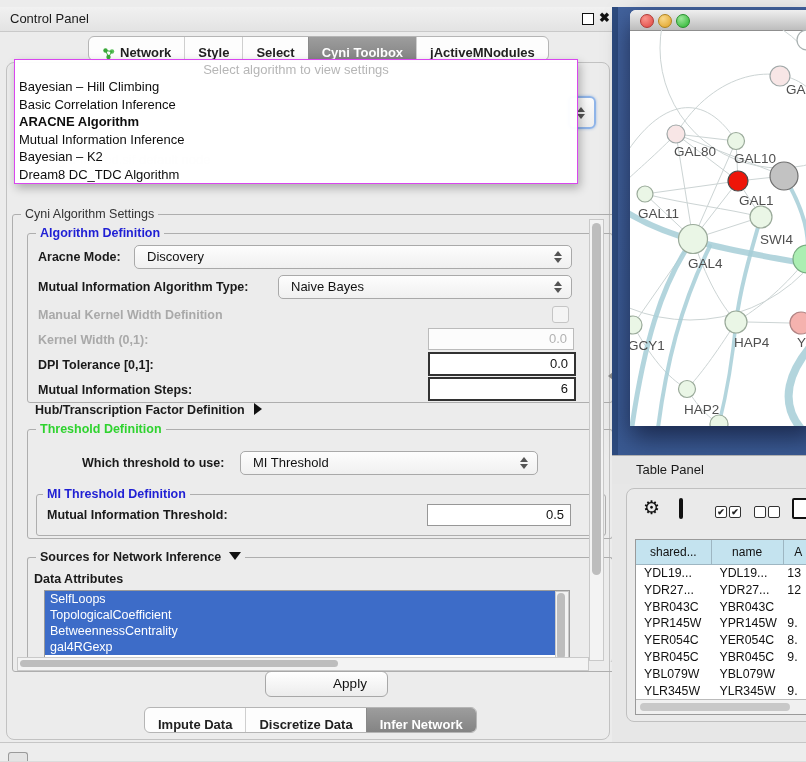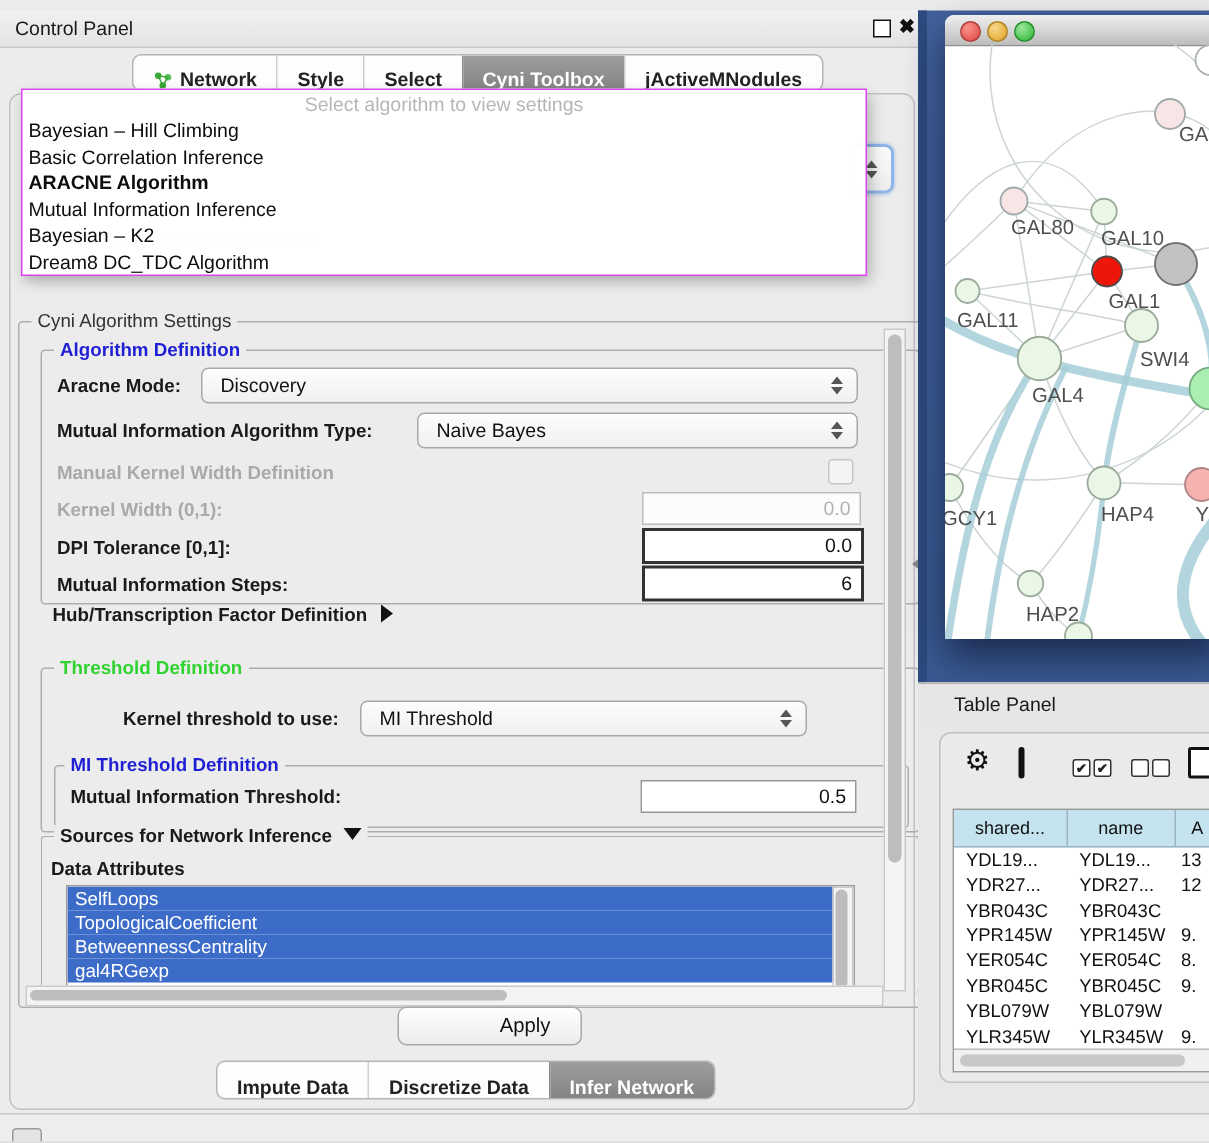--- a/index.html
+++ b/index.html
@@ -179,23 +179,23 @@
       <span class="lbl" style="left:10px;top:124px;">DPI Tolerance [0,1]:</span>
       <div class="field dark" style="left:400px;top:118px;width:138px;height:20px;">0.0</div>
       <span class="lbl" style="left:10px;top:149px;">Mutual Information Steps:</span>
       <div class="field dark" style="left:400px;top:143px;width:138px;height:20px;">6</div>
     </div>
 
     <div class="abs" style="left:22px;top:188px;font-size:12.5px;font-weight:bold;color:#1a1a1a;">
       <span>Hub/Transcription Factor Definition</span><span class="tri-right"></span>
     </div>
 
-    <div class="group" style="left:14px;top:230px;width:552px;height:108px;">
+    <div class="group" style="left:14px;top:214px;width:552px;height:108px;">
       <span class="gtitle t-green">Threshold Definition</span>
-      <span class="lbl" style="left:54px;top:26px;">Kernel threshold to use:</span>
+      <span class="lbl" style="left:54px;top:26px;">Which threshold to use:</span>
       <div class="combo" style="left:212px;top:21px;width:284px;height:22px;">
         <span>MI Threshold</span>
         <span class="spin"></span>
       </div>
       <div class="group" style="left:8px;top:64px;width:536px;height:40px;">
         <span class="gtitle t-blue" style="left:6px;">MI Threshold Definition</span>
         <span class="lbl" style="left:10px;top:13px;">Mutual Information Threshold:</span>
         <div class="field mid" style="left:390px;top:9px;width:136px;height:20px;">0.5</div>
       </div>
     </div>

